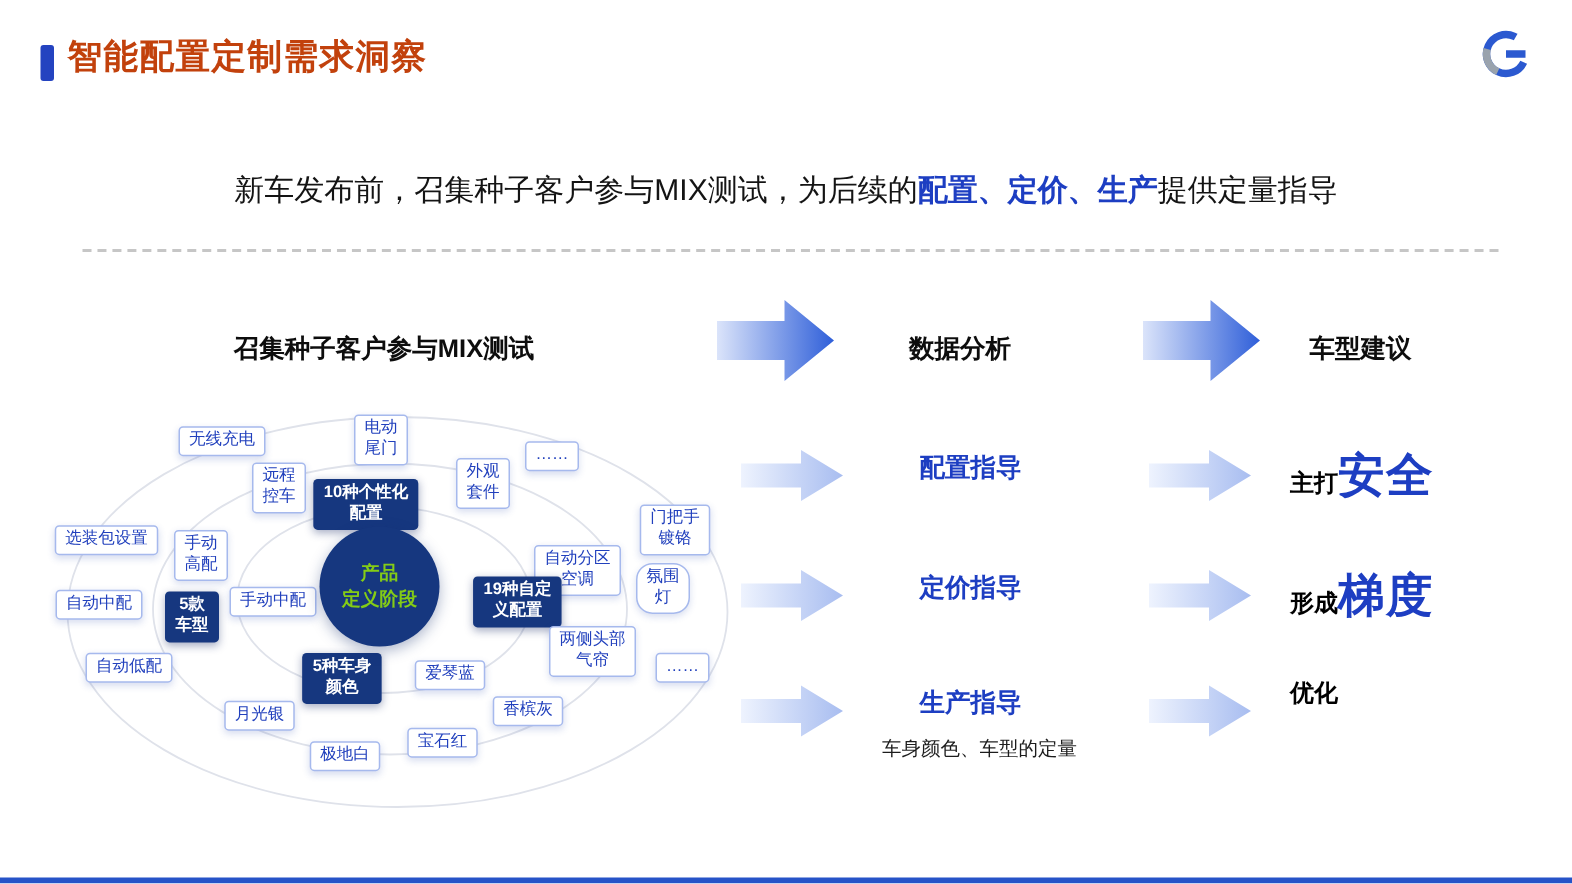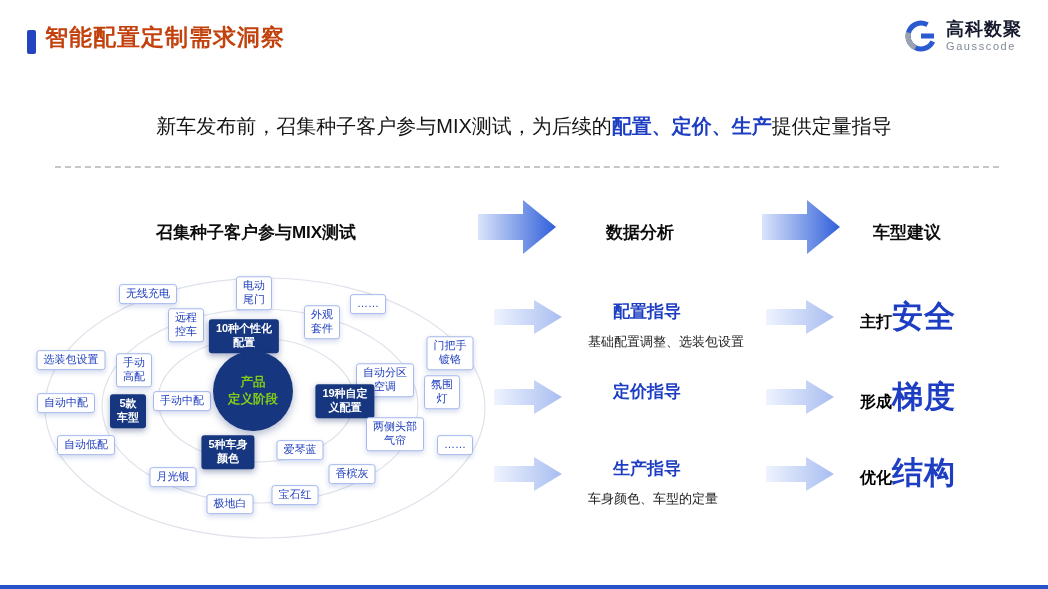--- a/index.html
+++ b/index.html
@@ -91,24 +91,20 @@
 
   <div class="accent-bar"></div>
   <h1 class="page-title">智能配置定制需求洞察</h1>
 
   <div class="logo">
     <svg width="36" height="36" viewBox="0 0 36 36">
       <circle cx="18" cy="18" r="13" fill="none" stroke="#2b59d0" stroke-width="5" stroke-dasharray="62 20" transform="rotate(25 18 18)"></circle>
       <circle cx="18" cy="18" r="13" fill="none" stroke="#9aa3ad" stroke-width="5" stroke-dasharray="18 64" transform="rotate(115 18 18)"></circle>
       <rect x="18" y="15.5" width="13" height="5" fill="#2b59d0"></rect>
     </svg>
-    <div class="logo-text">
-      <span class="logo-name">高科数聚</span>
-      <span class="logo-sub">Gausscode</span>
-    </div>
   </div>
 
   <p class="subtitle"><span>新车发布前，召集种子客户参与MIX测试，为后续的</span><span class="hl">配置、定价、生产</span><span>提供定量指导</span></p>
   <div class="dashed-divider"></div>
 
   <h2 class="step step1">召集种子客户参与MIX测试</h2>
   <svg class="big-arrow a1" viewBox="0 0 78 60">
     <polygon points="0,17 45,17 45,3 78,30 45,57 45,43 0,43" fill="url(#bigGrad)"></polygon>
   </svg>
   <h2 class="step step2">数据分析</h2>
@@ -139,21 +135,21 @@
 高配</div>
         <div class="node" style="left: 36px; top: 135px;">自动中配</div>
         <div class="node" style="left: 152px; top: 133px; text-align: center;">手动中配</div>
         <div class="node primary" style="left: 98px; top: 143px;">5款
 车型</div>
         <div class="node" style="left: 56px; top: 177px;">自动低配</div>
         <div class="node" style="left: 420px; top: 85px;">门把手
 镀铬</div>
         <div class="node" style="left: 355px; top: 112px;">自动分区
 空调</div>
-        <div class="node" style="left: 412px; top: 124px;">氛围
+        <div class="node" style="left: 412px; top: 124px; border-radius: 11px;">氛围
 灯</div>
         <div class="node primary" style="left: 315px; top: 133px;">19种自定
 义配置</div>
         <div class="node" style="left: 365px; top: 166px;">两侧头部
 气帘</div>
         <div class="node" style="left: 425px; top: 177px;">……</div>
         <div class="node primary" style="left: 198px; top: 184px;">5种车身
 颜色</div>
         <div class="node" style="left: 270px; top: 182px;">爱琴蓝</div>
         <div class="node" style="left: 322px; top: 206px;">香槟灰</div>
@@ -179,37 +175,35 @@
     </svg>
   <svg class="small-arrow sa-r2" viewBox="0 0 70 42">
       <polygon points="0,13 40,13 40,4 68,21 40,38 40,29 0,29" fill="url(#smallGrad)"></polygon>
     </svg>
   <svg class="small-arrow sa-r3" viewBox="0 0 70 42">
       <polygon points="0,13 40,13 40,4 68,21 40,38 40,29 0,29" fill="url(#smallGrad)"></polygon>
     </svg>
 
   <div class="arow arow1">
     <p class="t">配置指导</p>
-    <p class="d">基础配置调整、选装包设置</p>
   </div>
   <div class="arow arow2">
     <p class="t">定价指导</p>
   </div>
   <div class="arow arow3">
     <p class="t">生产指导</p>
     <p class="d">车身颜色、车型的定量</p>
   </div>
 
   <div class="sugg sugg1">
     <span class="pfx">主打</span>
     <span class="word">安全</span>
   </div>
   <div class="sugg sugg2">
     <span class="pfx">形成</span>
     <span class="word">梯度</span>
   </div>
   <div class="sugg sugg3">
     <span class="pfx">优化</span>
-    <span class="word">结构</span>
   </div>
 
   <div class="bottom-bar"></div>
 </div>
 
 </body></html>

